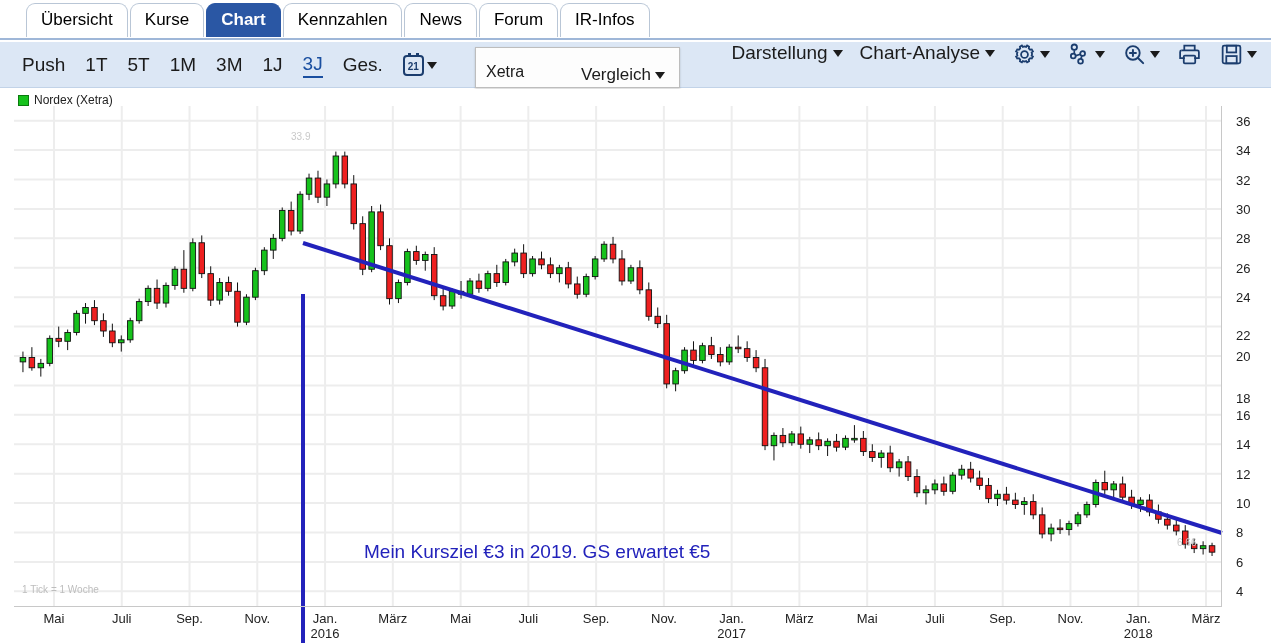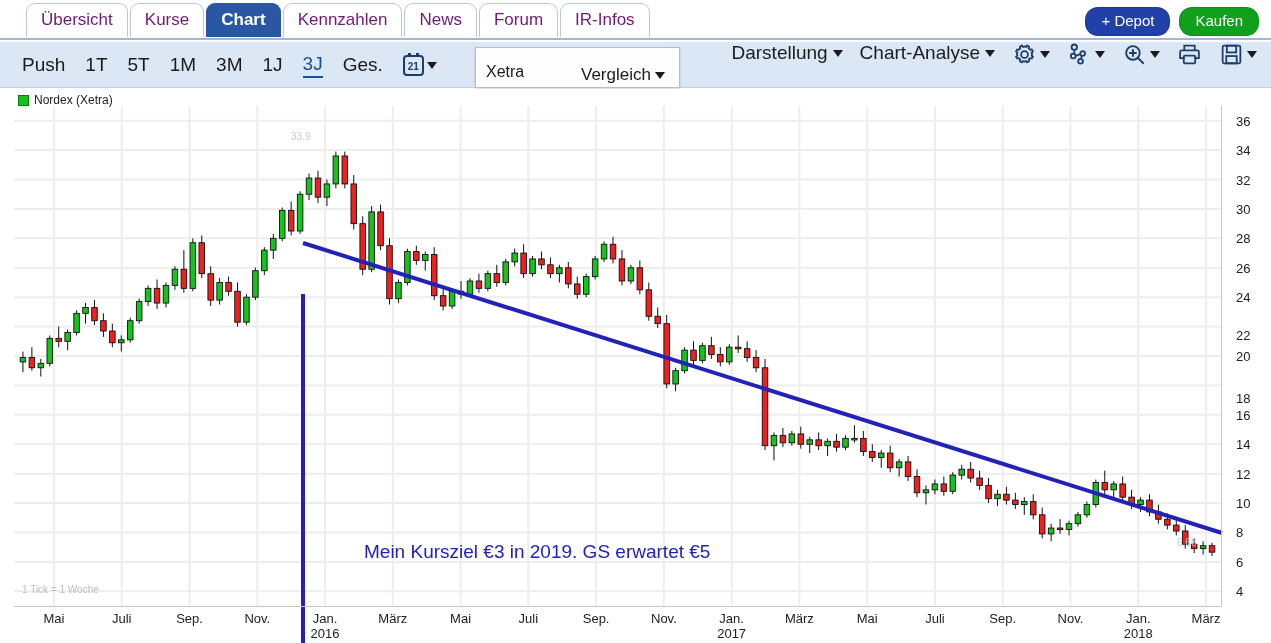--- a/index.html
+++ b/index.html
@@ -29,21 +29,21 @@
     position: absolute;
     left: 26px; top: 3px;
     display: flex;
     align-items: flex-end;
     gap: 2px;
   }
   .tab {
     position: relative;
     padding: 5px 14px 7px 14px;
     font-size: 17px;
-    color: #701a75;
+    color: #000000;
     background: #ffffff;
     border: 1px solid #b9c6d6;
     border-bottom: none;
     border-radius: 9px 9px 0 0;
     line-height: 21px;
     white-space: nowrap;
     cursor: pointer;
   }
   .tab.active {
     background: #2a57a4;
@@ -274,24 +274,20 @@
   <div class="tabbar">
     <div class="tabs" id="tabs">
         <div class="tab">Übersicht</div>
         <div class="tab">Kurse</div>
         <div class="tab active">Chart</div>
         <div class="tab">Kennzahlen</div>
         <div class="tab">News</div>
         <div class="tab">Forum</div>
         <div class="tab">IR-Infos</div>
       </div>
-    <div class="actionbtns">
-      <div class="pill depot">+ Depot</div>
-      <div class="pill kaufen">Kaufen</div>
-    </div>
   </div>
 
   <div class="toolbar">
     <div class="tb-left">
       <div class="tb-item">Push</div>
       <div id="ranges" style="display:flex;align-items:center;gap:20px;">
           <div class="tb-item">1T</div>
           <div class="tb-item">5T</div>
           <div class="tb-item">1M</div>
           <div class="tb-item">3M</div>

